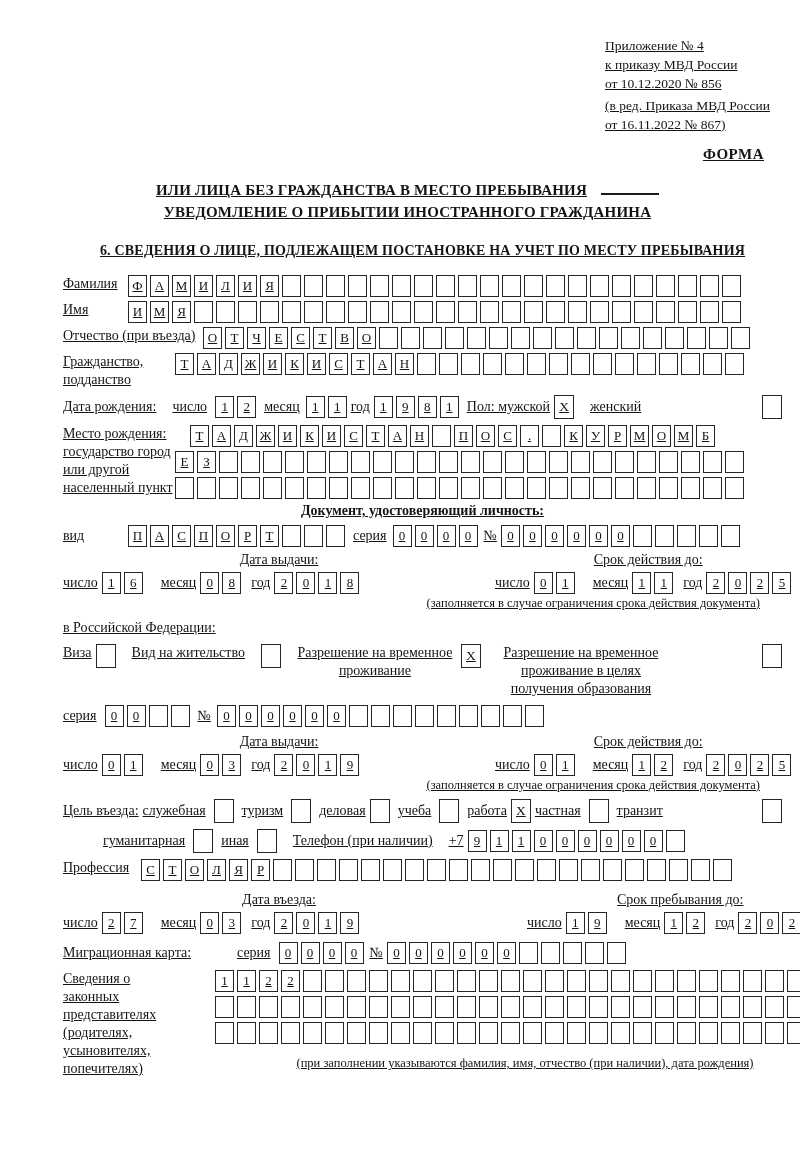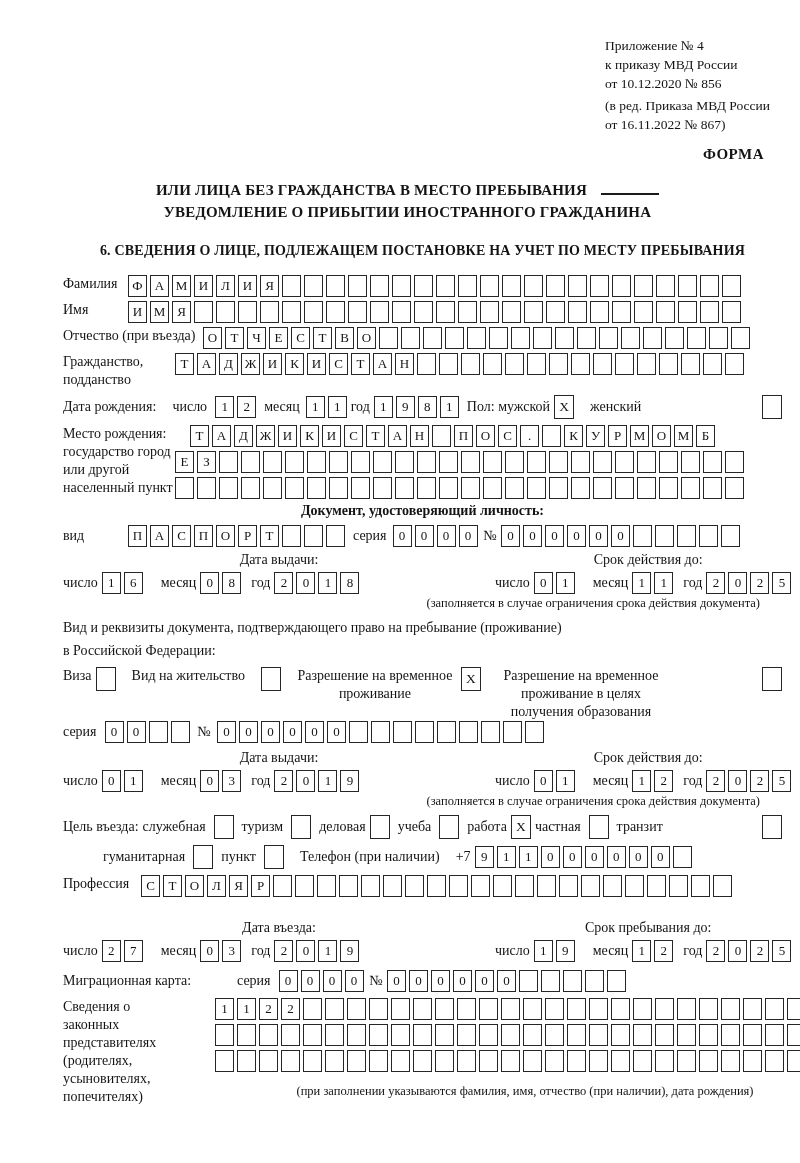--- a/index.html
+++ b/index.html
@@ -1,17 +1,17 @@
 <!DOCTYPE html>
 <html><head>
 <meta charset="utf-8">
 <style>
   html,body{margin:0;padding:0;background:#ffffff;}
   body{width:800px;height:1163px;overflow:hidden;font-family:"Liberation Serif",serif;color:#141414;}
-  .page{box-sizing:border-box;width:800px;height:840px;padding:36px 8px 0 63px;}
+  .page{box-sizing:border-box;width:800px;height:840px;padding:36px 8px 0 63px;text-decoration:underline;}
 
   
   .appendix{margin-left:542px;font-size:13.5px;line-height:19px;}
   .appendix .gap-top{margin-top:3px;}
   .forma{margin-left:542px;text-align:right;padding-right:28px;font-weight:bold;font-size:15px;margin-top:12px;letter-spacing:.5px;}
 
   
   .title{margin-top:16px;text-align:center;font-weight:bold;font-size:15px;line-height:22px;letter-spacing:.2px;margin-right:40px;}
   .blank{display:inline-block;width:58px;border-bottom:2px solid #1a1a1a;height:14px;margin-left:14px;}
   .sec-heading{margin-top:20px;margin-bottom:16px;text-align:center;font-weight:bold;font-size:14px;letter-spacing:.2px;margin-right:10px;}
@@ -40,21 +40,21 @@
   .dg-left{width:432px;}
   .dg-right{flex:1;}
   .dhead{text-align:center;font-size:14px;line-height:18px;margin-bottom:3px;}
   .dline{display:flex;align-items:center;}
   .dline .lbl{margin-right:4px;}
   .dline .boxes{margin-right:10px;}
   .note{font-size:12.5px;text-align:right;padding-right:32px;margin:2px 0 6px 0;}
   .plain{font-size:14px;line-height:21px;margin-bottom:2px;}
 
   
-  .permit-row{margin-top:6px;margin-bottom:0;}
+  .permit-row{margin-top:6px;margin-bottom:7px;}
   .center{text-align:center;}
   .w150{width:156px;} .w168{width:168px;}
 
   .note-center{font-size:12.5px;text-align:center;margin-top:8px;width:620px;}
 </style>
 </head>
 <body>
 
 <div class="page">
 
@@ -402,21 +402,20 @@
             <span class="cell">2</span>
             <span class="cell">0</span>
             <span class="cell">2</span>
             <span class="cell">5</span>
           </span>
       </div>
     </div>
   </div>
   <div class="note">(заполняется в случае ограничения срока действия документа)</div>
 
-  <div class="plain">Вид и реквизиты документа, подтверждающего право на пребывание (проживание)</div>
   <div class="plain">в Российской Федерации:</div>
 
   <div class="row permit-row">
     <span class="lbl">Виза</span>
     <span class="boxes cb ml4">
         <span class="cell"></span>
       </span>
     <span class="lbl ml16">Вид на жительство</span>
     <span class="boxes cb ml16">
         <span class="cell"></span>
@@ -537,21 +536,21 @@
     <span class="boxes cb mla">
         <span class="cell"></span>
       </span>
   </div>
 
   <div class="row" style="align-items:center;margin-top:6px;">
     <span class="lbl" style="margin-left:40px;">гуманитарная</span>
     <span class="boxes cb ml8">
         <span class="cell"></span>
       </span>
-    <span class="lbl ml8">пункт</span>
+    <span class="lbl ml8">иная</span>
     <span class="boxes cb ml8">
         <span class="cell"></span>
       </span>
     <span class="lbl ml16">Телефон (при наличии)</span>
     <span class="lbl ml16">+7</span>
     <span class="boxes ml4">
         <span class="cell">9</span>
         <span class="cell">1</span>
         <span class="cell">1</span>
         <span class="cell">0</span>
@@ -590,21 +589,21 @@
         <span class="cell"></span>
         <span class="cell"></span>
         <span class="cell"></span>
         <span class="cell"></span>
         <span class="cell"></span>
         <span class="cell"></span>
         <span class="cell"></span>
       </div>
   </div>
 
-  <div class="dates" style="margin-top:22px;">
+  <div class="dates" style="margin-top:10px;gap:32px;">
     <div class="dgroup dg-left">
       <div class="dhead">Дата въезда:</div>
       <div class="dline">
         <span class="lbl">число</span>
         <span class="boxes">
             <span class="cell">2</span>
             <span class="cell">7</span>
           </span>
         <span class="lbl ml8">месяц</span>
         <span class="boxes">

